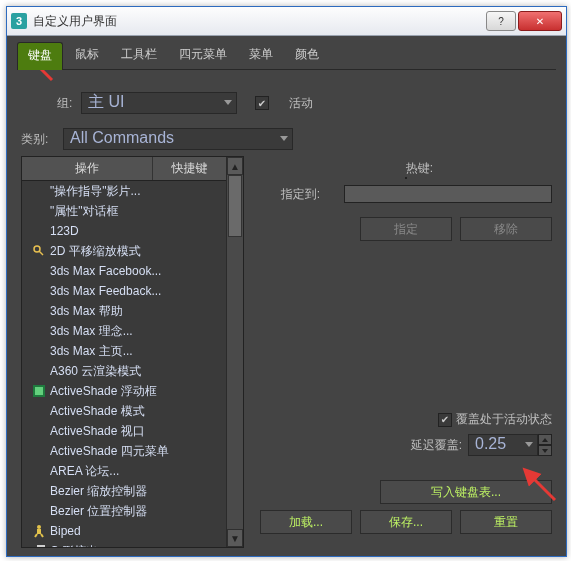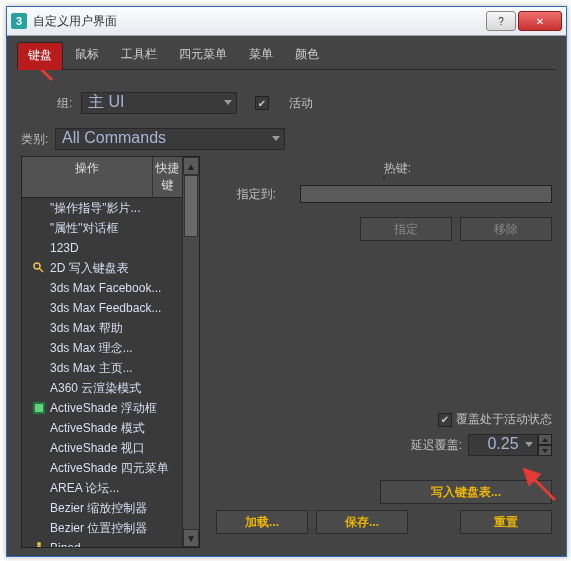--- a/index.html
+++ b/index.html
@@ -71,21 +71,21 @@
   }
   .tab {
     padding:4px 10px 6px 10px;
     color:#cfcfcf;
     cursor:default;
     position:relative;
     z-index:2;
   }
   .tab.active {
     color:#fff;
-    background:#b91c1c;
+    background:#4d7c0f;
     border:1px solid #282828;
     border-bottom:none;
     border-top-left-radius:3px;
     border-top-right-radius:3px;
     text-align:right;
   }
   .tabline {
     position:absolute;
     left:10px; right:10px; bottom:0;
     height:1px;
@@ -185,21 +185,21 @@
     flex:1;
   }
   .btn {
     height:22px;
     padding:0 10px;
     background:#4a4a4a;
     border:1px solid #2b2b2b;
     color:#888;
     display:inline-flex;align-items:center;justify-content:center;
   }
-  .btn.enabled { color:#eab308;font-weight:bold; }
+  .btn.enabled { color:#bef264; }
   .spin { display:flex; }
   .spin .dropdown{ width:56px; }
   .spin .arrows{ width:14px; display:flex;flex-direction:column; }
   .spin .ar{ flex:1;border:1px solid #222;background:#555;display:flex;align-items:center;justify-content:center;}
 
   
   .arrow {
     position:absolute;
     pointer-events:none;
   }
@@ -233,21 +233,21 @@
     <div class="panel">
 
       <div class="row" style="margin-top:14px;">
         <span style="width:36px;"></span>
         <span class="label" style="width:24px;">组:</span>
         <div class="dropdown" style="width:130px;margin-right:18px;">主 UI</div>
         <span class="checkbox">✔</span>
         <span class="label" style="margin-left:20px;">活动</span>
       </div>
 
-      <div class="row" style="margin-top:14px;">
+      <div class="row" style="margin-top:14px;gap:8px;">
         <span class="label" style="width:34px;">类别:</span>
         <div class="dropdown" style="width:204px;">All Commands</div>
       </div>
 
       <div class="columns">
 
         <div class="leftcol">
           <div class="listbox">
             <div style="flex:1;display:flex;flex-direction:column;">
               <div class="listheader">
@@ -265,21 +265,21 @@
                   </div>
                   <div class="li">
                     <span class="ico"></span>
                     <span>123D</span>
                   </div>
                   <div class="li">
                     <span class="ico"><svg width="14" height="14">
                         <circle cx="5" cy="5" r="3" fill="none" stroke="#e8c050" stroke-width="1.5"></circle>
                         <line x1="7" y1="7" x2="11" y2="11" stroke="#e8c050" stroke-width="1.5"></line>
                       </svg></span>
-                    <span>2D 写入键盘表</span>
+                    <span>2D 平移缩放模式</span>
                   </div>
                   <div class="li">
                     <span class="ico"></span>
                     <span>3ds Max Facebook...</span>
                   </div>
                   <div class="li">
                     <span class="ico"></span>
                     <span>3ds Max Feedback...</span>
                   </div>
                   <div class="li">
@@ -368,21 +368,21 @@
             <div class="btn" style="width:70px;">指定</div>
             <div class="btn" style="width:70px;">移除</div>
           </div>
 
           <div style="height:158px;"></div>
 
           <div class="row" style="justify-content:flex-end;">
             <span class="checkbox">✔</span>
             <span class="label" style="margin-left:4px;">覆盖处于活动状态</span>
           </div>
-          <div class="row" style="justify-content:flex-end;text-align:center;">
+          <div class="row" style="justify-content:flex-end;">
             <span class="label" style="margin-right:6px;">延迟覆盖:</span>
             <div class="spin">
               <div class="dropdown" style="padding-right:6px;">0.25</div>
               <div class="arrows">
                 <div class="ar">
                     <svg width="6" height="4">
                       <polygon points="3,0 6,4 0,4" fill="#222"></polygon>
                     </svg>
                   </div>
                 <div class="ar">
@@ -393,21 +393,21 @@
               </div>
             </div>
           </div>
 
           <div class="row" style="justify-content:flex-end;margin-top:24px;">
             <div class="btn enabled" style="width:150px;">写入键盘表...</div>
           </div>
           <div class="row" style="justify-content:flex-end;gap:8px;margin-top:6px;">
             <div class="btn enabled" style="width:70px;">加载...</div>
             <div class="btn enabled" style="width:70px;">保存...</div>
-            <div class="btn enabled" style="width:70px;margin-left:44px;">重置</div>
+            <div class="btn enabled" style="width:70px;">重置</div>
           </div>
         </div>
       </div>
     </div>
   </div>
 
   <div class="arrow" style="left:22px;top:50px;">
     <svg width="40" height="40">
         <defs>
           <marker id="ah1" markerWidth="8" markerHeight="8" refX="2" refY="3" orient="auto">

